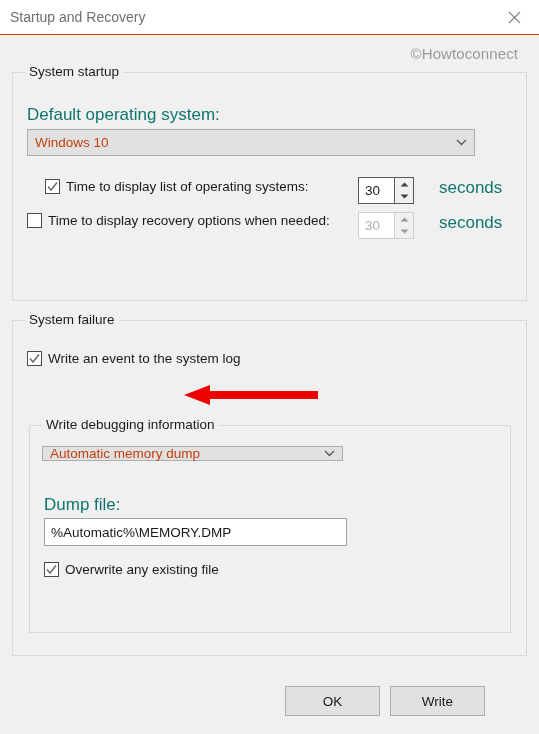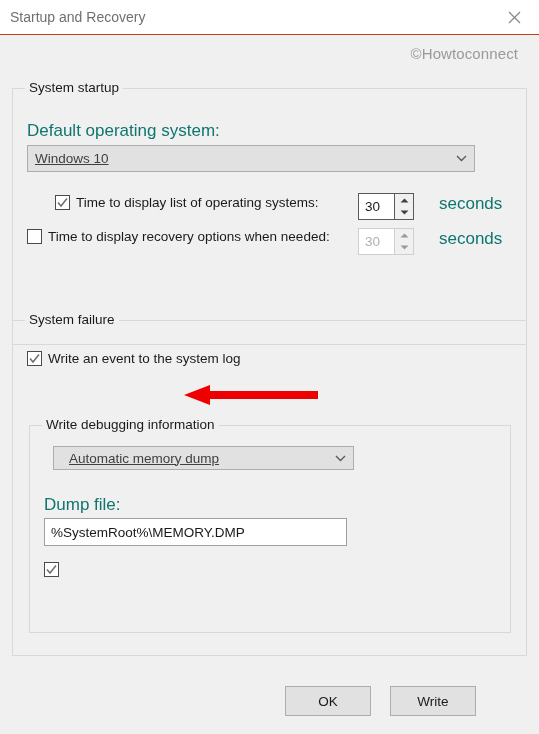--- a/index.html
+++ b/index.html
@@ -71,22 +71,21 @@
     padding: 0 4px;
     font-size: 13.5px;
     color: #1a1a1a;
     white-space: nowrap;
   }
 
   #grp-system-startup {
     left: 12px;
     top: 72px;
     width: 515px;
-    height: 257px;
-    margin-top: 16px;
+    height: 229px;
   }
   #grp-system-failure {
     left: 12px;
     top: 320px;
     width: 515px;
     height: 336px;
   }
   #grp-write-debug {
     left: 16px;
     top: 104px;   
@@ -107,25 +106,24 @@
     position: absolute;
     box-sizing: border-box;
     background: #e1e1e1;
     border: 1px solid #adadad;
     display: flex;
     align-items: center;
   }
   .combo .combo-text {
     padding-left: 7px;
     font-size: 13.5px;
-    color: #404040;
+    color: #c2410c;
     white-space: nowrap;
     flex: 1;
     overflow: hidden;
-    text-decoration: underline;
   }
   .combo .combo-arrow {
     width: 26px;
     display: flex;
     align-items: center;
     justify-content: center;
   }
 
   
   .textbox {
@@ -233,21 +231,21 @@
     position: absolute;
     box-sizing: border-box;
     background: #e1e1e1;
     border: 1px solid #adadad;
     display: flex;
     align-items: center;
     justify-content: center;
     font-size: 13.5px;
     color: #1a1a1a;
     height: 30px;
-    width: 86px;
+    width: 95px;
   }
   #btn-ok { left: 285px; top: 686px; }
   #btn-cancel { left: 390px; top: 686px; }
 </style>
 </head>
 <body>
 
 <div class="titlebar">
   <div class="title-text">Startup and Recovery</div>
   <div class="close-btn">
@@ -269,21 +267,21 @@
 
   <div class="combo" style="left:14px; top:56px; width:448px; height:27px;">
     <div class="combo-text">Windows 10</div>
     <div class="combo-arrow">
       <svg width="11" height="7" viewBox="0 0 11 7">
         <polyline points="1,1 5.5,5.5 10,1" fill="none" stroke="#5a5a5a" stroke-width="1.4"></polyline>
       </svg>
     </div>
   </div>
 
-  <div class="checkrow" style="left:14px; top:106px;padding-left:28px;">
+  <div class="checkrow" style="left:4px; top:106px;padding-left:28px;">
     <span class="cbox">
       <svg width="11" height="11" viewBox="0 0 11 11">
         <polyline points="1,5.5 4,9 10,1.5" fill="none" stroke="#6d6d6d" stroke-width="1.5"></polyline>
       </svg>
     </span>
     <span class="check-label">Time to display list of operating systems:</span>
   </div>
   <div class="spinner" style="left:345px; top:104px;">
     <div class="spin-field">
       <span class="spin-val">30</span>
@@ -342,41 +340,42 @@
         <polyline points="1,5.5 4,9 10,1.5" fill="none" stroke="#6d6d6d" stroke-width="1.5"></polyline>
       </svg>
     </span>
     <span class="check-label">Write an event to the system log</span>
   </div>
 
 
   <div class="groupbox" id="grp-write-debug">
     <div class="group-title">Write debugging information</div>
 
-    <div class="combo" style="left:23px; top:20px; width:301px; height:24px;padding-left:8px;">
+    <div class="combo" style="left:12px; top:20px; width:301px; height:15px;">
       <div class="combo-text">Automatic memory dump</div>
       <div class="combo-arrow">
         <svg width="11" height="7" viewBox="0 0 11 7">
           <polyline points="1,1 5.5,5.5 10,1" fill="none" stroke="#5a5a5a" stroke-width="1.4"></polyline>
         </svg>
       </div>
     </div>
 
     <div class="lbl" style="left:14px; top:69px;">Dump file:</div>
 
     <div class="textbox" style="left:14px; top:92px; width:303px; height:28px;">
-      <span class="tb-text">%SystemRoot%\MEMORY.DMP</span>
+      <span class="tb-text">%Automatic%\MEMORY.DMP</span>
     </div>
 
     <div class="checkrow" style="left:14px; top:136px;">
       <span class="cbox">
         <svg width="11" height="11" viewBox="0 0 11 11">
           <polyline points="1,5.5 4,9 10,1.5" fill="none" stroke="#6d6d6d" stroke-width="1.5"></polyline>
         </svg>
       </span>
+      <span class="check-label">Overwrite any existing file</span>
     </div>
 
   </div>
 </div>
 
 <div class="arrow-annot">
   <svg width="134" height="22" viewBox="0 0 134 22">
     <polygon points="0,11 26,1 26,7 134,7 134,15 26,15 26,21" fill="#ee0000"></polygon>
   </svg>
 </div>

